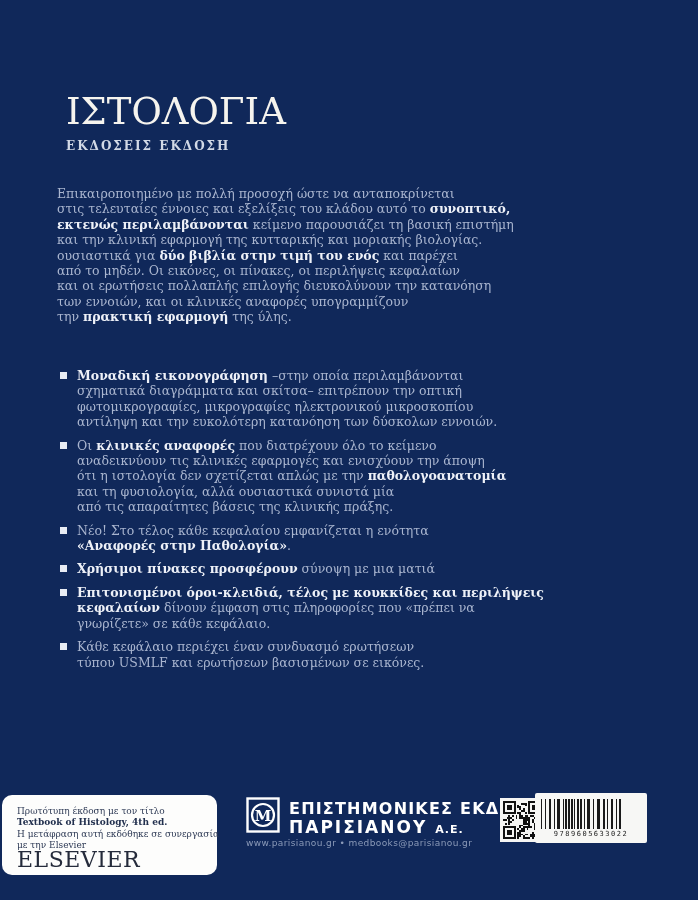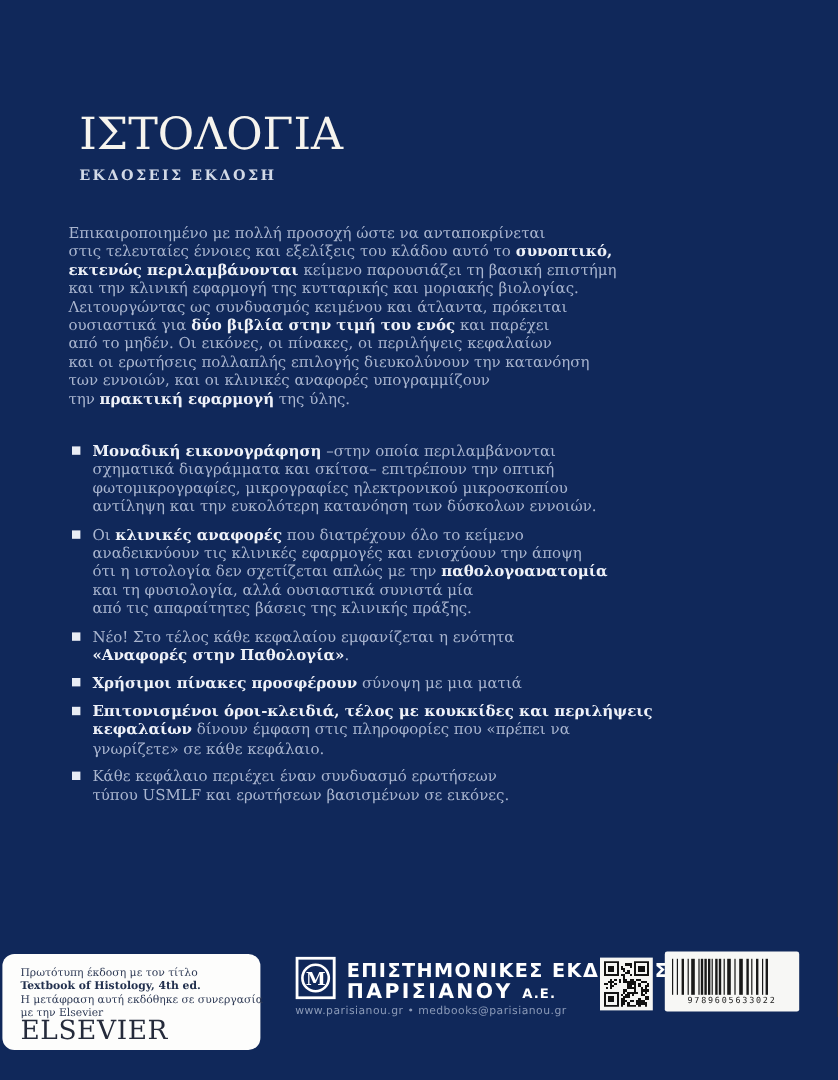--- a/index.html
+++ b/index.html
@@ -91,21 +91,21 @@
     font-family:"DejaVu Sans", sans-serif;
     font-size:9px;letter-spacing:0.4px;
     color:var(--muted);white-space:nowrap;
   }
   .qr-box{
     position:absolute;left:500px;top:798px;
     width:44px;height:44px;background:#f5f5f3;
     padding:3px;
   }
   .barcode-box{
-    position:absolute;left:554px;top:793px;
+    position:absolute;left:535px;top:793px;
     width:112px;height:50px;background:#f7f7f5;
     border-radius:2px;
     padding:6px 6px 0 6px;
   }
   .bars{display:flex;height:30px;align-items:stretch;}
   .bars div{height:100%;}
   .barcode-number{
     font-family:"DejaVu Sans Mono", monospace;
     font-size:7px;letter-spacing:1.5px;
     color:#222;text-align:center;margin-top:1px;
@@ -119,21 +119,20 @@
   <div class="title-block">
     <div class="book-title">ΙΣΤΟΛΟΓΙΑ</div>
     <div class="edition">ΕΚΔΟΣΕΙΣ ΕΚΔΟΣΗ</div>
   </div>
 
   <div class="intro">
       <span class="line"><span>Επικαιροποιημένο με πολλή προσοχή ώστε να ανταποκρίνεται</span></span>
       <span class="line"><span>στις τελευταίες έννοιες και εξελίξεις του κλάδου αυτό το </span><span class="b">συνοπτικό,</span></span>
       <span class="line"><span class="b">εκτενώς περιλαμβάνονται</span><span> κείμενο παρουσιάζει τη βασική επιστήμη</span></span>
       <span class="line"><span>και την κλινική εφαρμογή της κυτταρικής και μοριακής βιολογίας.</span></span>
-      <span class="line"><span>Λειτουργώντας ως συνδυασμός κειμένου και άτλαντα, πρόκειται</span></span>
       <span class="line"><span>ουσιαστικά για </span><span class="b">δύο βιβλία στην τιμή του ενός</span><span> και παρέχει</span></span>
       <span class="line"><span>από το μηδέν. Οι εικόνες, οι πίνακες, οι περιλήψεις κεφαλαίων</span></span>
       <span class="line"><span>και οι ερωτήσεις πολλαπλής επιλογής διευκολύνουν την κατανόηση</span></span>
       <span class="line"><span>των εννοιών, και οι κλινικές αναφορές υπογραμμίζουν</span></span>
       <span class="line"><span>την </span><span class="b">πρακτική εφαρμογή</span><span> της ύλης.</span></span>
     </div>
 
   <ul class="bullets">
       <li>
         <span class="bullet-square"></span>

